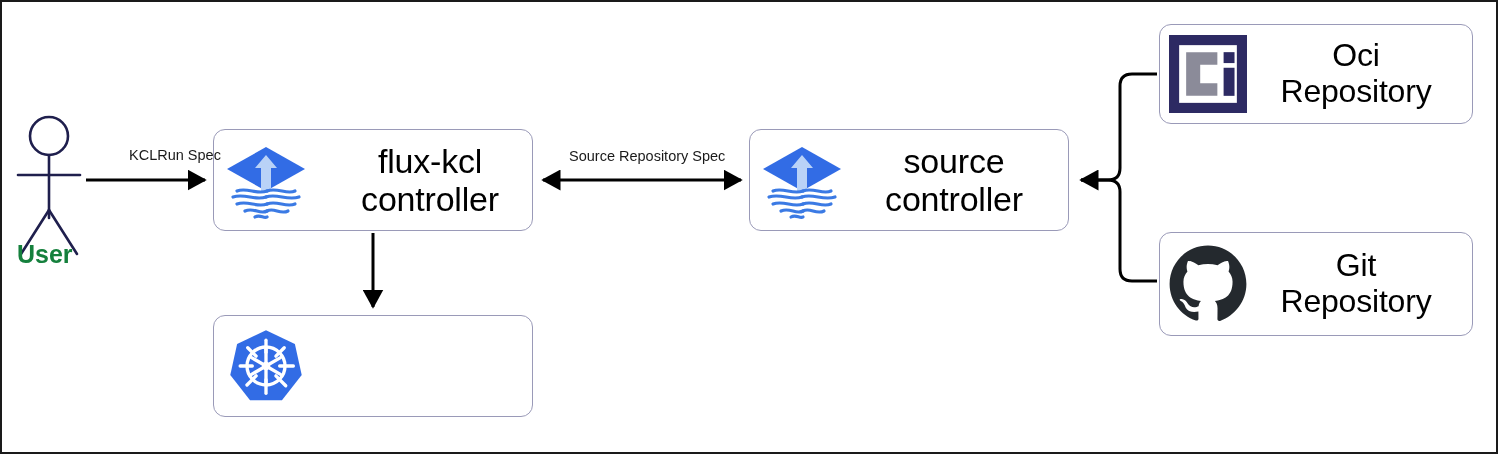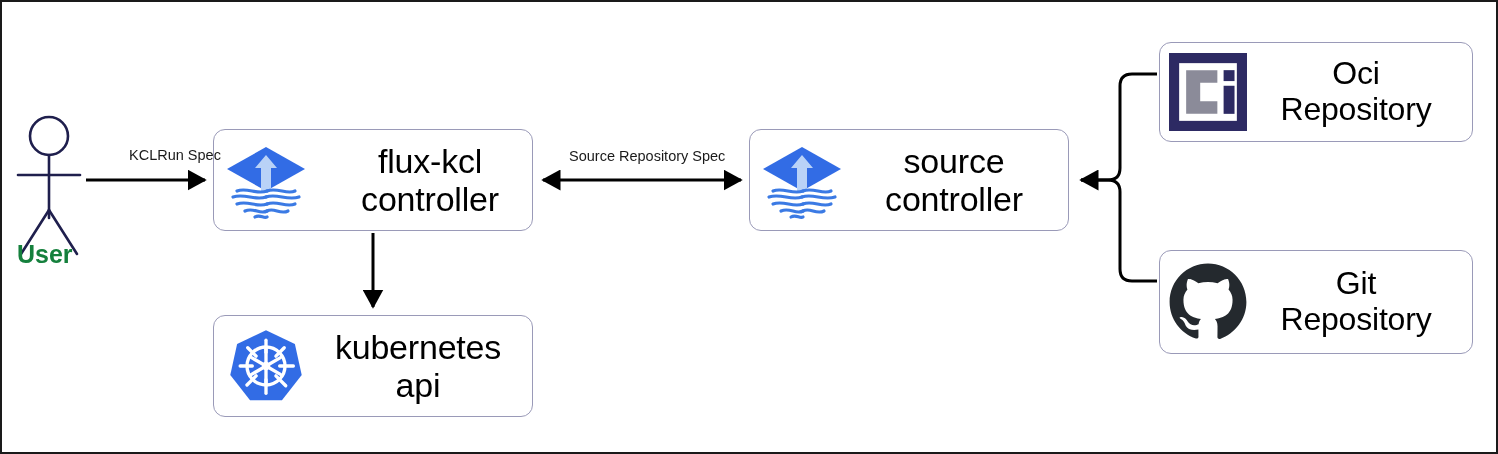--- a/index.html
+++ b/index.html
@@ -166,39 +166,37 @@
           <line x1="50" y1="50" x2="50" y2="28"></line>
           <line x1="50" y1="50" x2="69" y2="39"></line>
           <line x1="50" y1="50" x2="69" y2="61"></line>
           <line x1="50" y1="50" x2="50" y2="72"></line>
           <line x1="50" y1="50" x2="31" y2="61"></line>
           <line x1="50" y1="50" x2="31" y2="39"></line>
         </g>
         <circle cx="50" cy="50" r="5.5" fill="#ffffff"></circle>
       </svg>
     </div>
-    <div class="node-label" style="font-size:34px; padding-right:14px;">kubernetes
-api</div>
-  </div>
-
-  <div class="node-box" style="left:1157px; top:40px; width:314px; height:100px;">
+  </div>
+
+  <div class="node-box" style="left:1157px; top:22px; width:314px; height:100px;">
     <div class="node-icon" style="width:96px; height:90px;">
       <svg width="78" height="78" viewBox="0 0 100 100">
         <rect x="0" y="0" width="100" height="100" fill="#2d2a63"></rect>
         <rect x="13" y="13" width="74" height="74" fill="#ffffff"></rect>
         <path d="M 22 22 L 62 22 L 62 38 L 40 38 L 40 62 L 62 62 L 62 78 L 22 78 Z" fill="#8b8b99"></path>
         <rect x="70" y="22" width="14" height="14" fill="#2d2a63"></rect>
         <rect x="70" y="42" width="14" height="36" fill="#2d2a63"></rect>
       </svg>
     </div>
     <div class="node-label" style="font-size:32px; padding-right:16px;">Oci
 Repository</div>
   </div>
 
-  <div class="node-box" style="left:1157px; top:248px; width:314px; height:104px;">
+  <div class="node-box" style="left:1157px; top:230px; width:314px; height:104px;">
     <div class="node-icon" style="width:96px; height:94px;">
       <svg width="80" height="80" viewBox="0 0 100 100">
         <path fill="#24292e" d="M50 2C23.5 2 2 23.5 2 50c0 21.2 13.8 39.2 32.8 45.6 2.4.4 3.3-1 3.3-2.3 0-1.2 0-4.9-.1-8.9-13.4 2.9-16.2-5.7-16.2-5.7-2.2-5.6-5.3-7-5.3-7-4.4-3 .3-2.9.3-2.9 4.8.3 7.4 4.9 7.4 4.9 4.3 7.4 11.3 5.3 14 4 .4-3.1 1.7-5.3 3.1-6.5-10.7-1.2-22-5.4-22-23.9 0-5.3 1.9-9.6 5-13-.5-1.2-2.2-6.1.5-12.8 0 0 4-1.3 13.2 5a45.6 45.6 0 0 1 24 0c9.2-6.3 13.2-5 13.2-5 2.7 6.7 1 11.6.5 12.8 3.1 3.4 5 7.7 5 13 0 18.6-11.3 22.7-22.1 23.9 1.8 1.5 3.3 4.5 3.3 9.1 0 6.6-.1 11.9-.1 13.5 0 1.3.9 2.8 3.3 2.3C84.2 89.2 98 71.2 98 50 98 23.5 76.5 2 50 2z"></path>
       </svg>
     </div>
     <div class="node-label" style="font-size:32px; padding-right:16px;">Git
 Repository</div>
   </div>
 
 </div>

